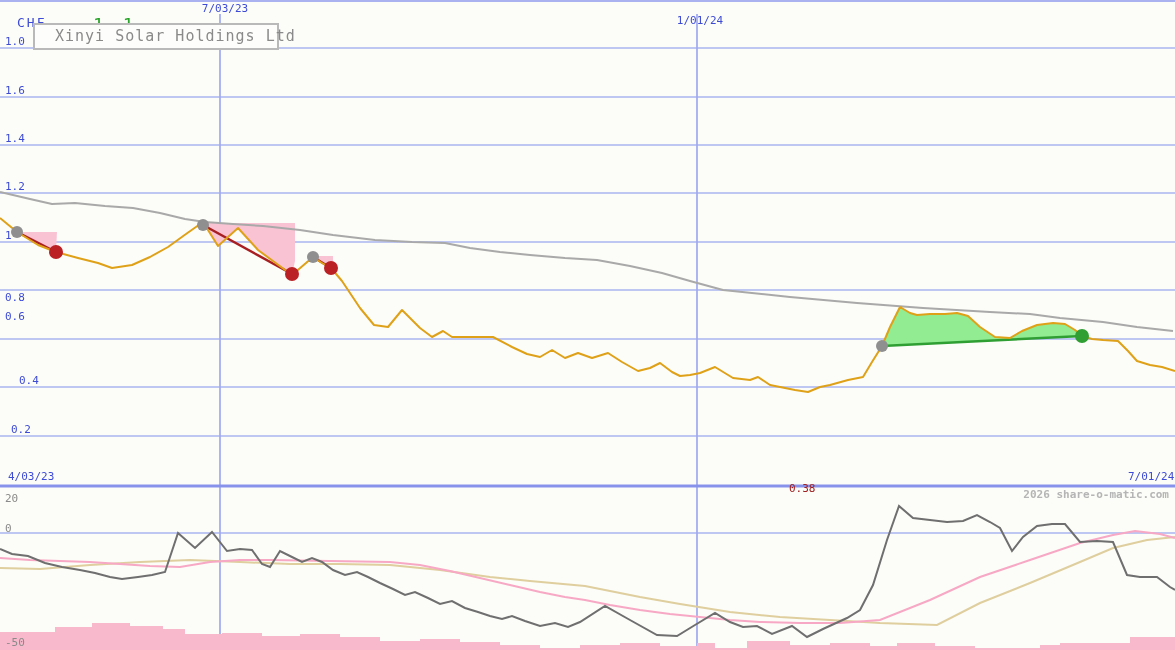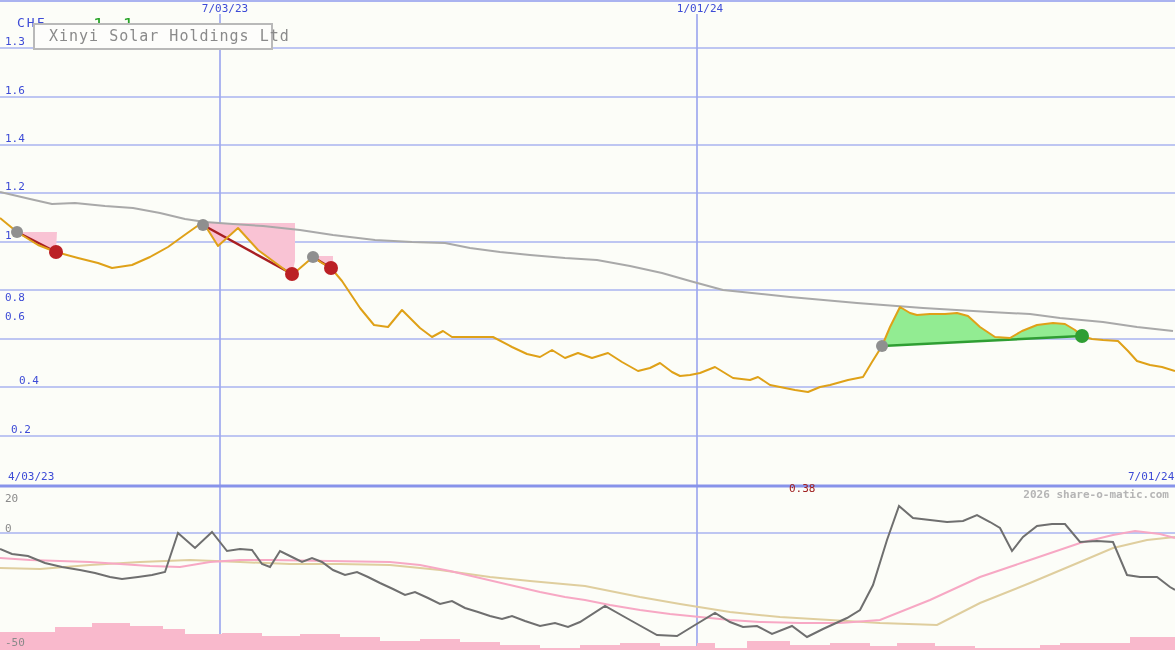--- a/index.html
+++ b/index.html
@@ -13,21 +13,21 @@
   .blue{color:var(--blue);}
   .green{color:var(--green);}
   .graytxt{color:var(--graytxt);}
   .darkred{color:var(--darkred);}
   .center{transform:translateX(-50%);}
   .hdr-cur{position:absolute;left:17px;top:15px;font-size:13px;letter-spacing:2px;}
   .hdr-price{position:absolute;left:93px;top:14px;font-size:18px;letter-spacing:4px;}
   .title-box{
     position:absolute;left:33px;top:23px;width:222px;height:23px;
     background:#fdfdfb;border:2px solid #b9b9b9;color:#8a8a8a;
-    font-size:15px;line-height:23px;padding-left:14px;letter-spacing:1px;white-space:pre;
+    font-size:15px;line-height:23px;padding-left:20px;letter-spacing:1px;white-space:pre;
   }
   .watermark{position:absolute;right:6px;top:488px;font-size:11px;font-weight:bold;color:var(--wm);}
 </style>
 </head>
 <body>
 
 <div class="chart">
   <svg id="plot" width="1175" height="650">
       <line x1="0" y1="1" x2="1175" y2="1" stroke="#aab3f0" stroke-width="2"></line>
       <line x1="0" y1="48" x2="1175" y2="48" stroke="#aab3f0" stroke-width="1.7"></line>
@@ -94,28 +94,28 @@
       <circle cx="331" cy="268" r="7" fill="#bb2025"></circle>
       <circle cx="882" cy="346" r="6" fill="#8f8f8f"></circle>
       <circle cx="1082" cy="336" r="7" fill="#2f9e33"></circle>
     </svg>
 
   <span class="hdr-cur blue">CHF</span>
   <span class="hdr-price green">1.1</span>
   <div class="title-box">Xinyi Solar Holdings Ltd</div>
 
   <span class="lbl blue center" style="left:225px;top:2px;">7/03/23</span>
-  <span class="lbl blue center" style="left:700px;top:2px;">1/01/24</span>
+  <span class="lbl blue center" style="left:700px;top:14px;">1/01/24</span>
 
   <span class="lbl blue" style="left:8px;top:470px;">4/03/23</span>
   <span class="lbl darkred" style="left:789px;top:470px;margin-top:12px;">0.38</span>
   <span class="lbl blue" style="left:1128px;top:470px;">7/01/24</span>
 
   <span class="watermark">2026 share-o-matic.com</span>
-<span class="lbl blue" style="left: 5px; top: 35px;">1.3</span>
+<span class="lbl blue" style="left: 5px; top: 35px;">1.0</span>
     <span class="lbl blue" style="left: 5px; top: 84px;">1.6</span>
     <span class="lbl blue" style="left: 5px; top: 132px;">1.4</span>
     <span class="lbl blue" style="left: 5px; top: 180px;">1.2</span>
     <span class="lbl blue" style="left: 5px; top: 229px;">1</span>
     <span class="lbl blue" style="left: 5px; top: 291px;">0.8</span>
     <span class="lbl blue" style="left: 5px; top: 310px;">0.6</span>
     <span class="lbl blue" style="left: 19px; top: 374px;">0.4</span>
     <span class="lbl blue" style="left: 5px; top: 423px; margin-left: 6px;">0.2</span>
     <span class="lbl graytxt" style="left: 5px; top: 492px;">20</span>
     <span class="lbl graytxt" style="left: 5px; top: 522px;">0</span>

